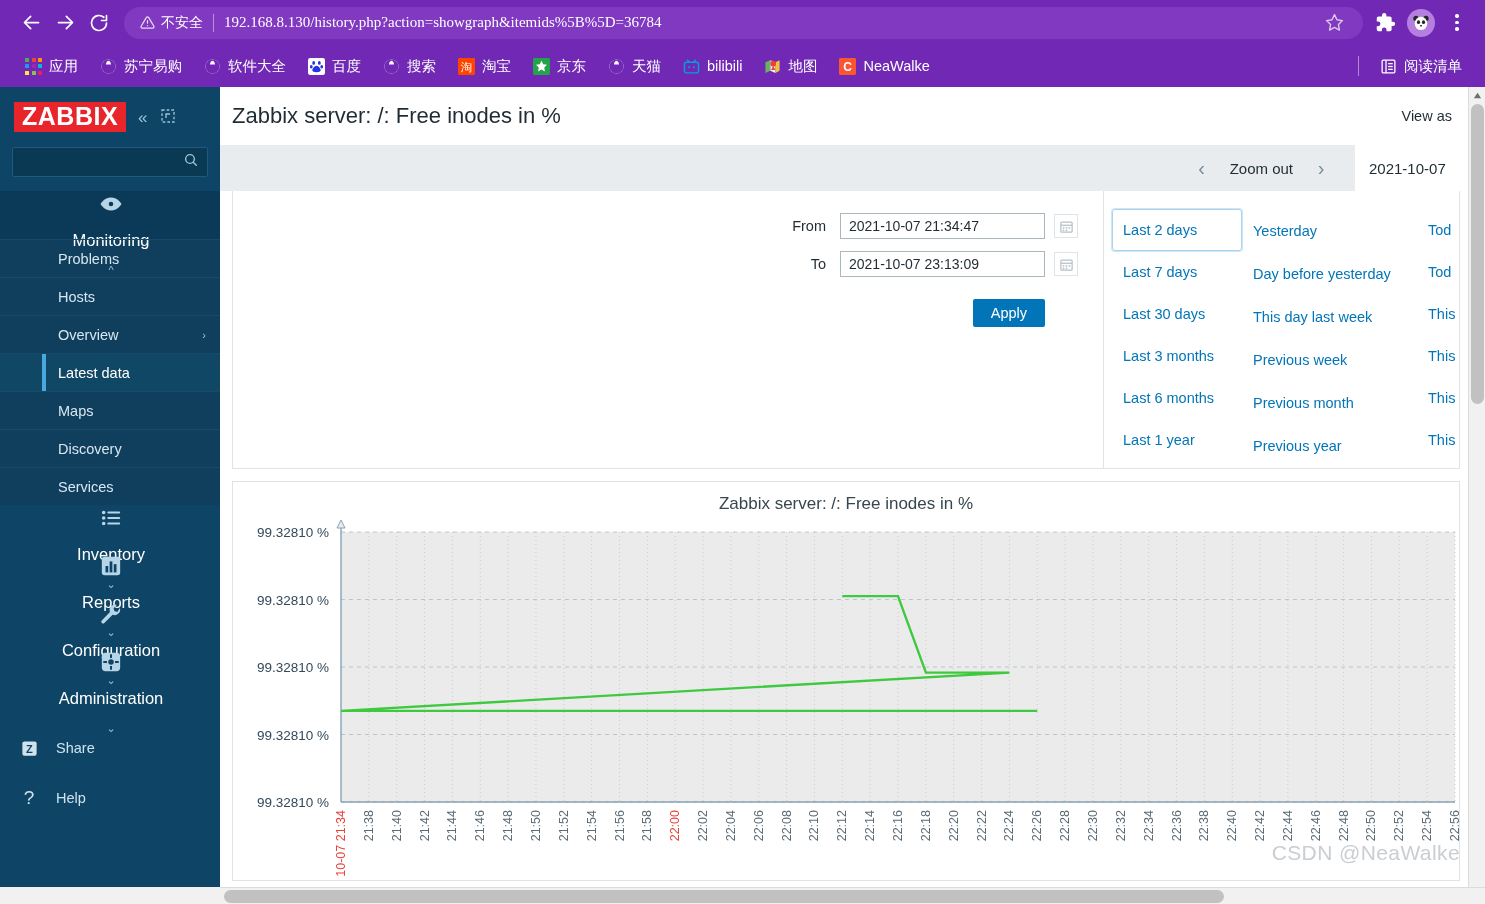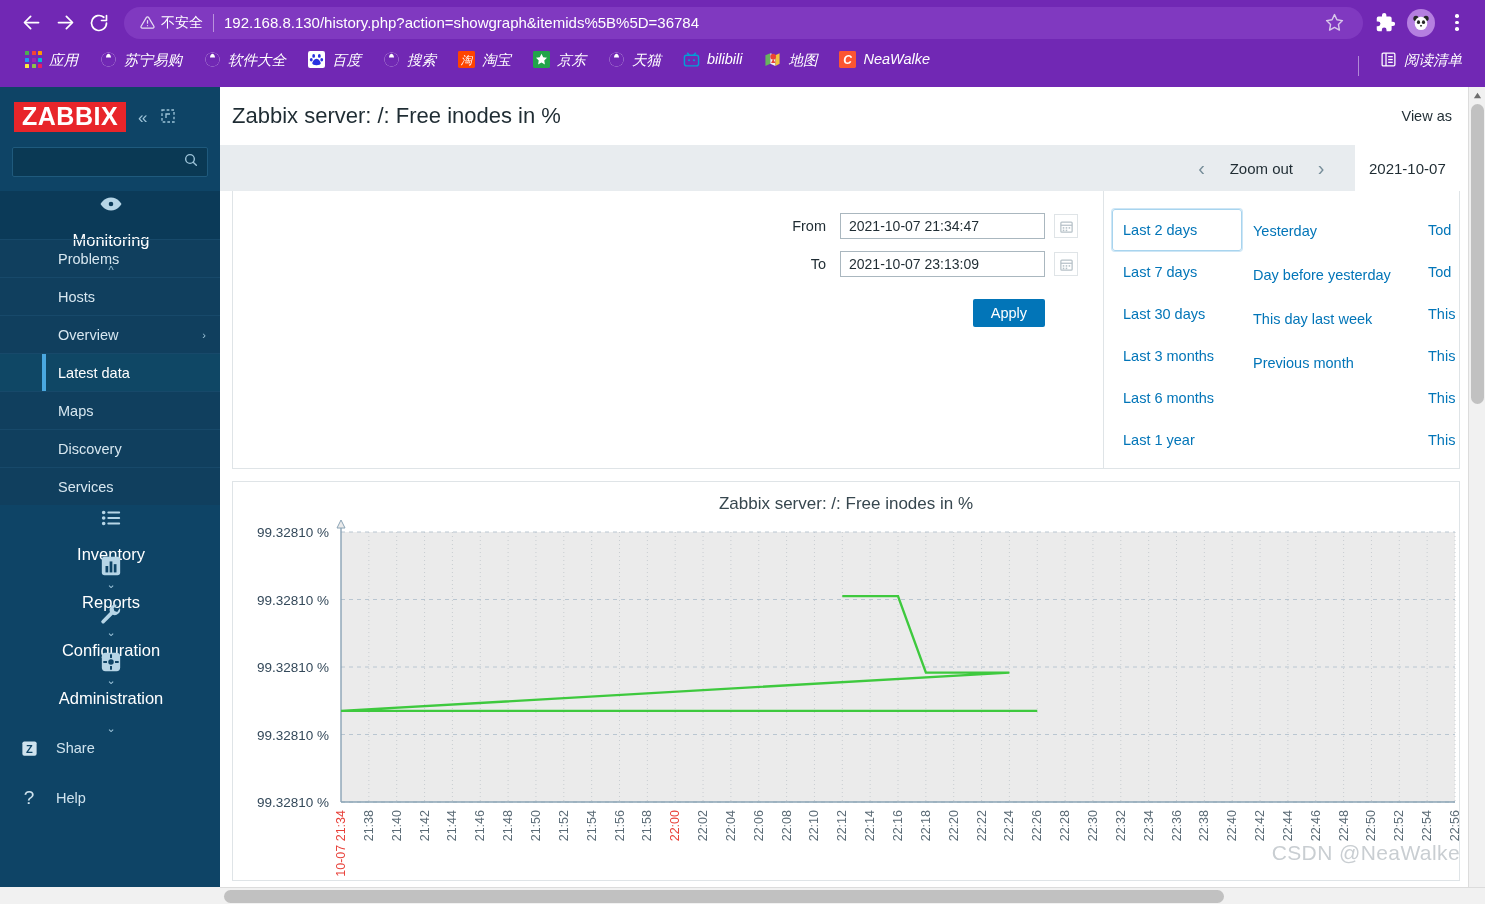--- a/index.html
+++ b/index.html
@@ -7,21 +7,21 @@
     width: 1485px; height: 904px;
     overflow: hidden;
     font-family: "Liberation Sans", sans-serif;
     background: #fff;
   }
 
   
   #browser-chrome { background: #7128b4; width: 1485px; }
   #browser-toolbar {
     height: 45px; display: flex; align-items: center;
-    padding: 0 10px 0 14px; gap: 0;
+    padding: 0 10px 0 14px; gap: 0; font-family: Liberation Serif, serif;
   }
   .nav-btn {
     width: 34px; height: 34px; flex: 0 0 34px;
     display: flex; align-items: center; justify-content: center;
     color: #ffffff;
   }
   .nav-btn svg { display:block; }
   #omnibox {
     flex: 1 1 auto; height: 32px; margin-left: 8px; margin-right: 4px;
     background: #8039c0; border-radius: 16px;
@@ -49,23 +49,23 @@
   }
   #menu-dots { display:flex; flex-direction:column; gap:3px; align-items:center; }
   #menu-dots i { width:3.5px; height:3.5px; background:#fff; border-radius:50%; display:block; }
 
   
   #bookmarks-bar {
     height: 42px; display: flex; align-items: center;
     padding: 0 12px 0 14px; gap: 0; color: #fff;
   }
   .bm {
-    display: flex; align-items: flex-start; gap: 7px;
+    display: flex; align-items: center; gap: 7px;
     padding: 0 11px; height: 30px; font-size: 14.5px;
-    white-space: nowrap; border-radius: 4px; flex: 0 0 auto; font-style: italic;
+    white-space: nowrap; border-radius: 4px; flex: 0 0 auto;
   }
   .bm-ico { width: 17px; height: 17px; flex: 0 0 17px; display:block; }
   #apps-grid { display: grid; grid-template-columns: repeat(3, 4px);
     grid-template-rows: repeat(3, 4px); gap: 2.5px; }
   #apps-grid i { width:4px; height:4px; display:block; border-radius:.5px;}
   #bm-spacer { flex: 1 1 auto; }
   #bm-sep { width:1px; height:20px; background:rgba(255,255,255,.45); margin:0 10px; }
 
   
   #page { display: flex; width: 1485px; height: 817px; position: relative; }
@@ -638,21 +638,23 @@
             <span class="tlink">Last 30 days</span>
             <span class="tlink">Last 3 months</span>
             <span class="tlink">Last 6 months</span>
             <span class="tlink">Last 1 year</span>
             <span class="tlink">Last 2 years</span>
           </div>
           <div class="tcol c2">
             <span class="tlink">Yesterday</span>
             <span class="tlink">Day before yesterday</span>
             <span class="tlink">This day last week</span>
+            <span class="tlink">Previous week</span>
             <span class="tlink">Previous month</span>
+            <span class="tlink">Previous year</span>
           </div>
           <div class="tcol c3">
             <span class="tlink">Tod</span>
             <span class="tlink">Tod</span>
             <span class="tlink">This</span>
             <span class="tlink">This</span>
             <span class="tlink">This</span>
             <span class="tlink">This</span>
             <span class="tlink">This</span>
             <span class="tlink">This</span>

